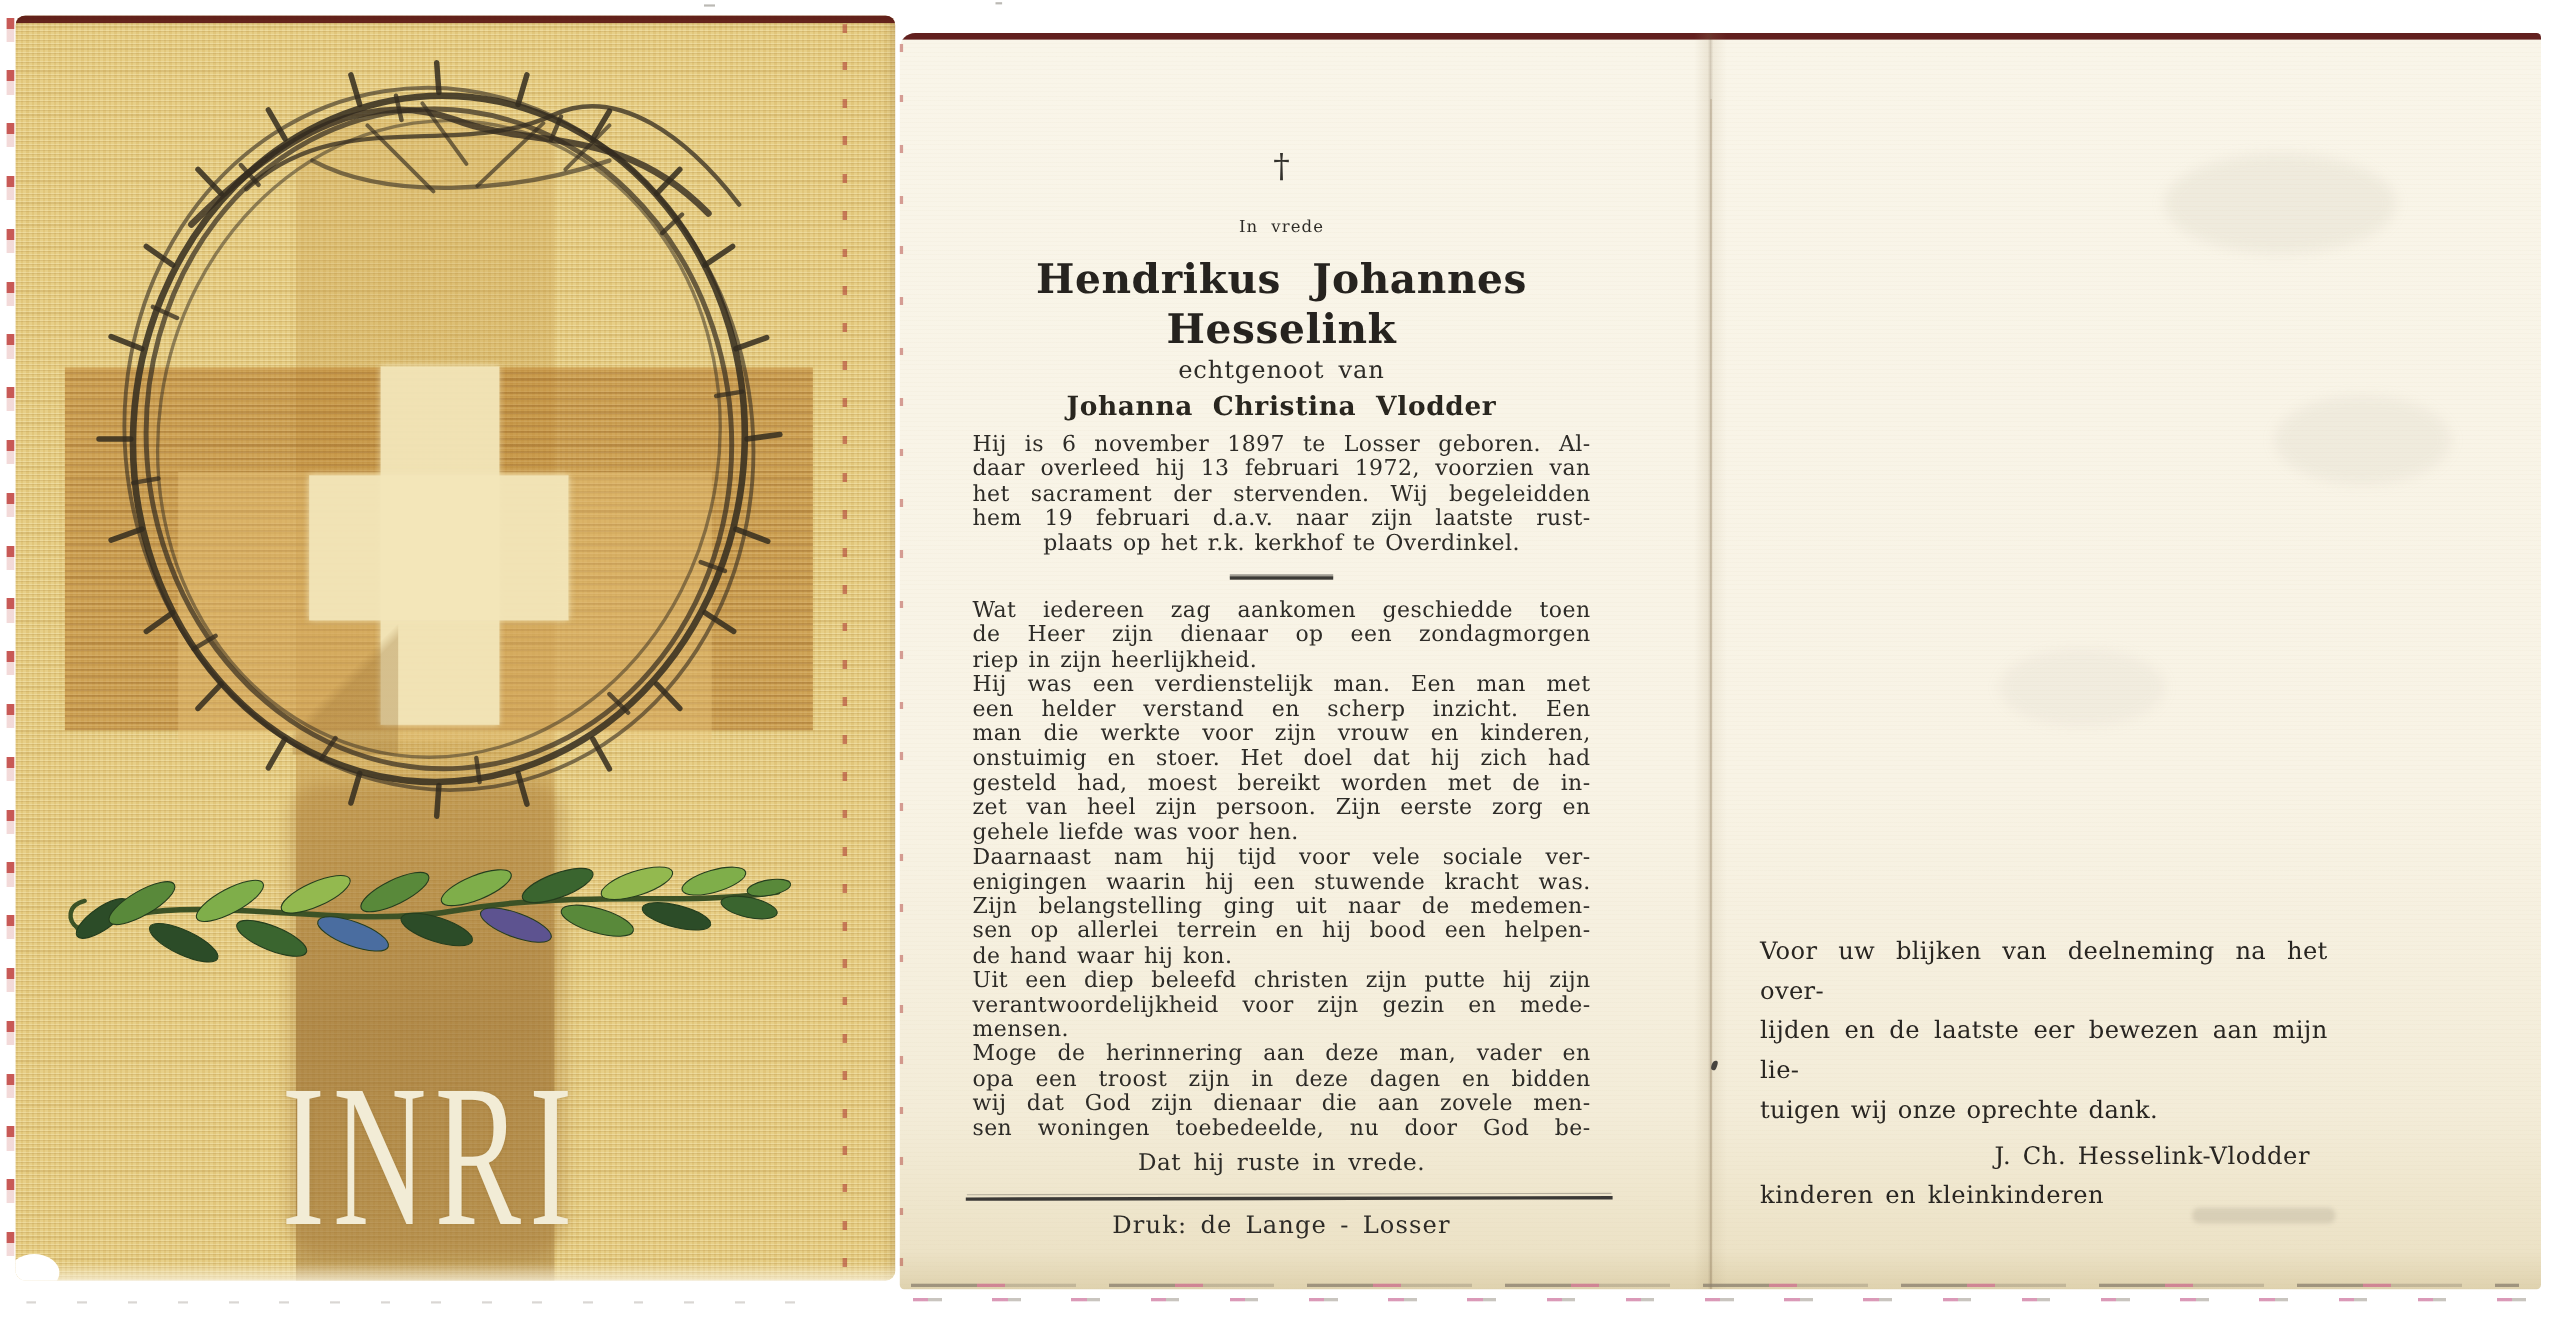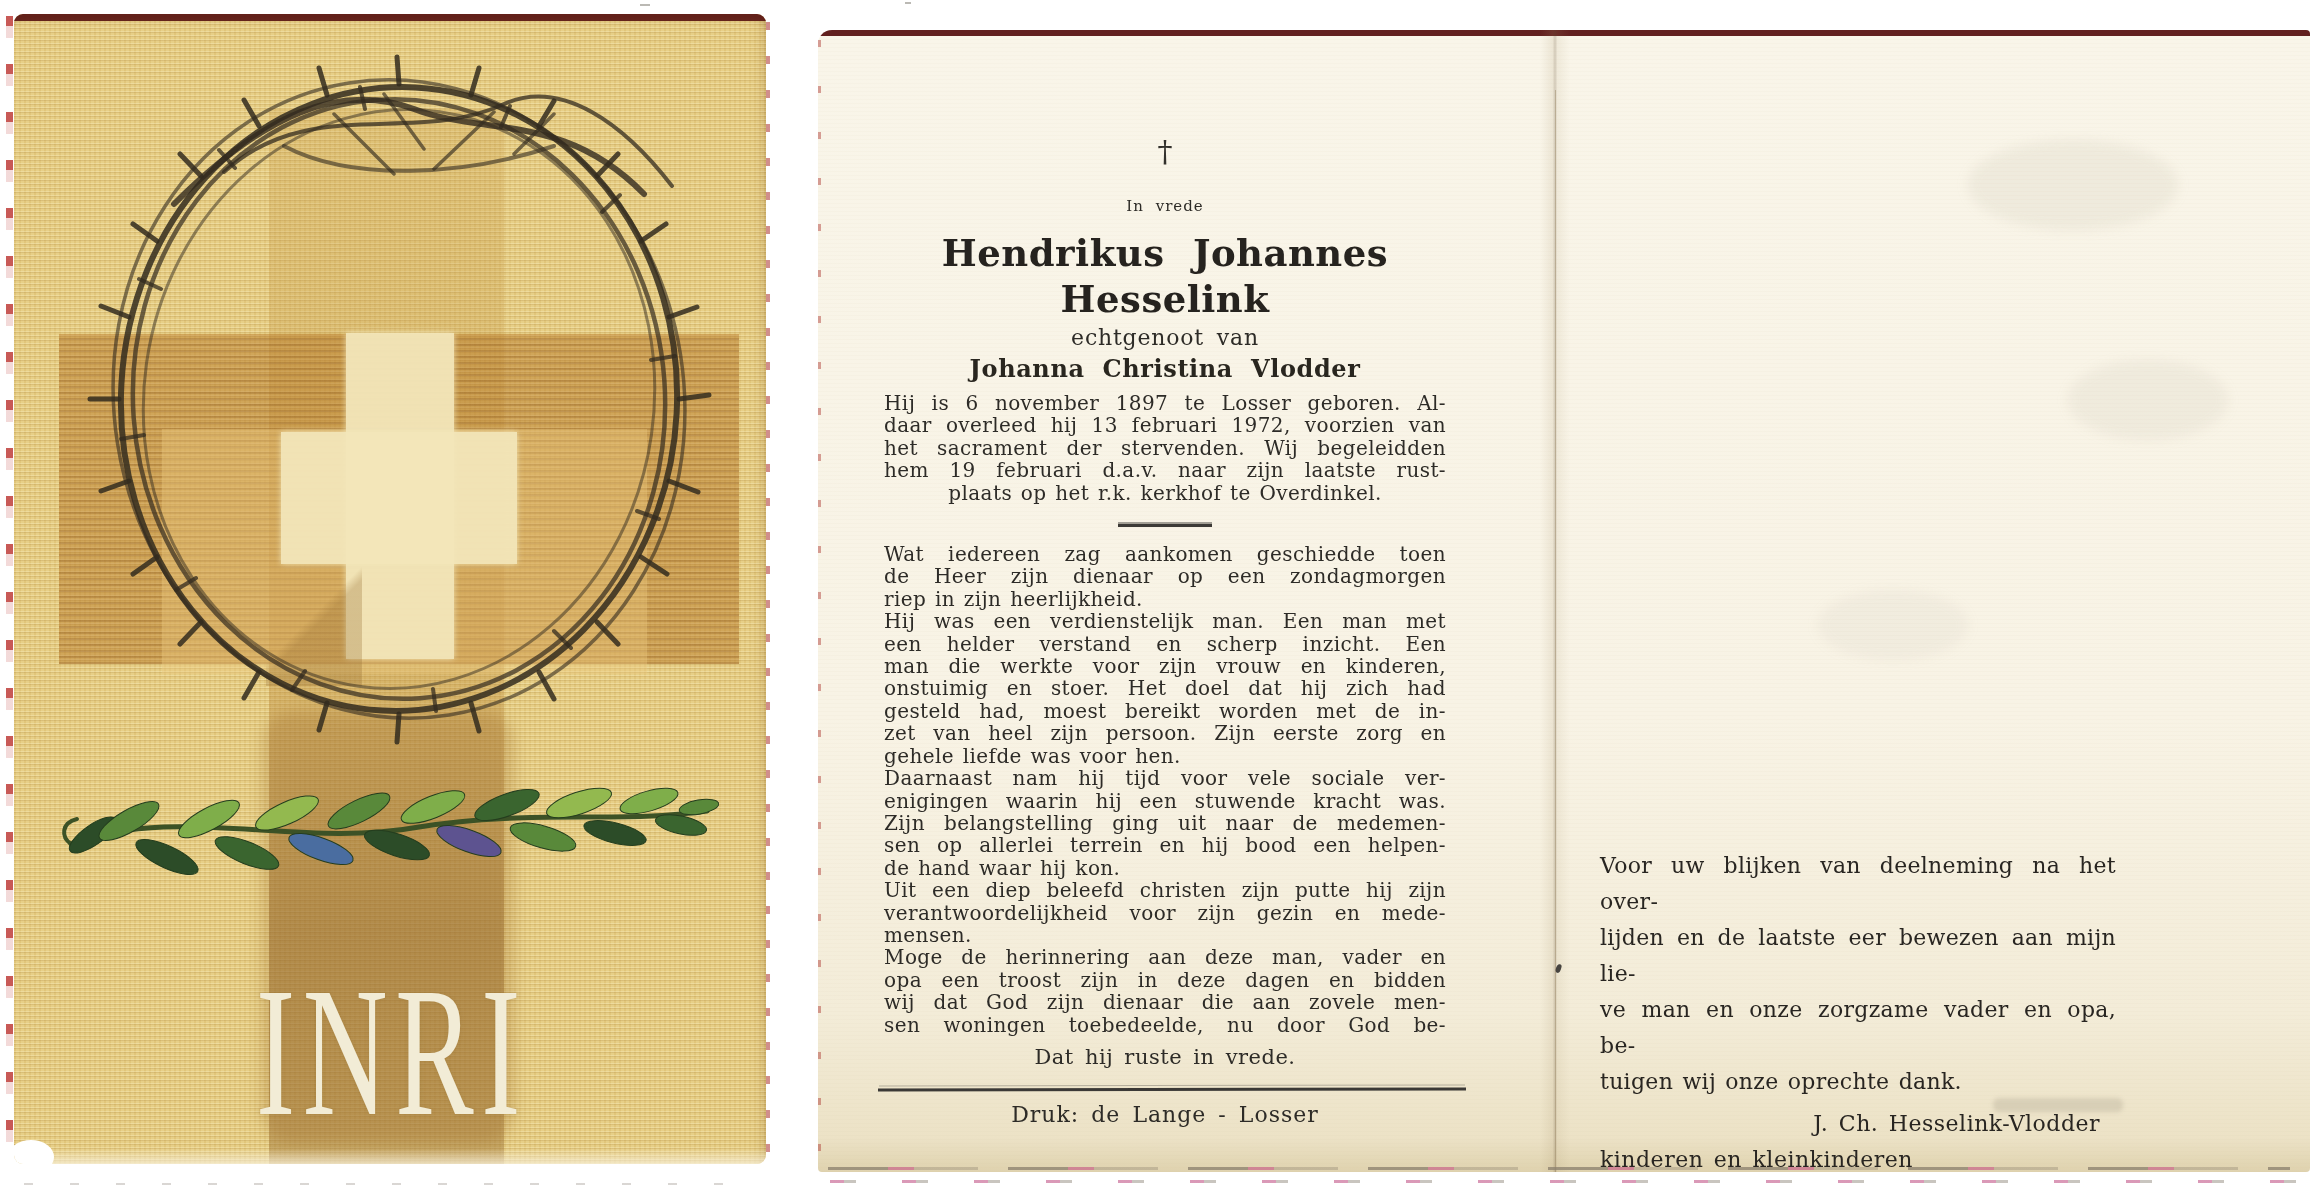--- a/index.html
+++ b/index.html
@@ -6,21 +6,21 @@
   #canvas{position:relative;width:2318px;height:1200px;background:#ffffff;overflow:hidden;
           font-family:"DejaVu Serif","Liberation Serif",serif;}
 
   
   .cover{position:absolute;left:14px;top:14px;width:752px;height:1150px;border-radius:9px;
          background-color:#e5cb80;
          background-image:
            repeating-linear-gradient(0deg, rgba(255,246,205,.30) 0 1px, rgba(0,0,0,0) 1px 3px, rgba(150,110,40,.17) 3px 4px),
            repeating-linear-gradient(90deg, rgba(190,150,70,.10) 0 2px, rgba(255,248,214,.09) 2px 5px);
          box-shadow: inset -8px 0 14px -8px rgba(120,80,30,.35), inset 0 10px 8px -8px rgba(90,40,20,.45);
-         overflow:hidden;}
+         overflow:hidden;padding-left:48px;}
   .cover-topline{position:absolute;left:0;top:0;width:100%;height:7px;background:#5a1613;opacity:.92;}
   .cover-vbar{position:absolute;left:255px;top:95px;width:235px;height:1055px;
          background:linear-gradient(180deg, rgba(193,147,64,.22) 0%, rgba(193,147,64,.30) 35%,
                     rgba(186,135,55,.36) 55%, rgba(148,104,44,.52) 78%, rgba(158,116,52,.46) 100%);}
   .cover-hband{position:absolute;left:45px;top:320px;width:680px;height:330px;
          background-color:rgba(180,118,36,.46);
          background-image:repeating-linear-gradient(0deg, rgba(120,70,20,.22) 0 2px, rgba(0,0,0,0) 2px 6px);}
   .cover-midarm{position:absolute;left:148px;top:415px;width:485px;height:245px;background:rgba(237,203,128,.38);}
   .cross-v{position:absolute;left:332px;top:319px;width:108px;height:326px;background:rgba(242,230,185,.95);
            box-shadow:0 0 6px rgba(242,230,185,.9);}
@@ -226,21 +226,20 @@
     </div>
 
     <div class="fold"></div>
     <div class="fold-line"></div>
     <div class="ink-speck"></div>
 
     <div class="page3">
       <div class="linesblock">
           <div class="tline">Voor uw blijken van deelneming na het over-</div>
           <div class="tline">lijden en de laatste eer bewezen aan mijn lie-</div>
-          <div class="tline">ve man en onze zorgzame vader en opa, be-</div>
           <div class="tline last">tuigen wij onze oprechte dank.</div>
         </div>
       <div class="t-sign">J. Ch. Hesselink-Vlodder</div>
       <div class="t-sign2">kinderen en kleinkinderen</div>
     </div>
 
     <div class="card-bottomline"></div>
   </div>
   <div class="edge-red-cardleft"></div>
 

